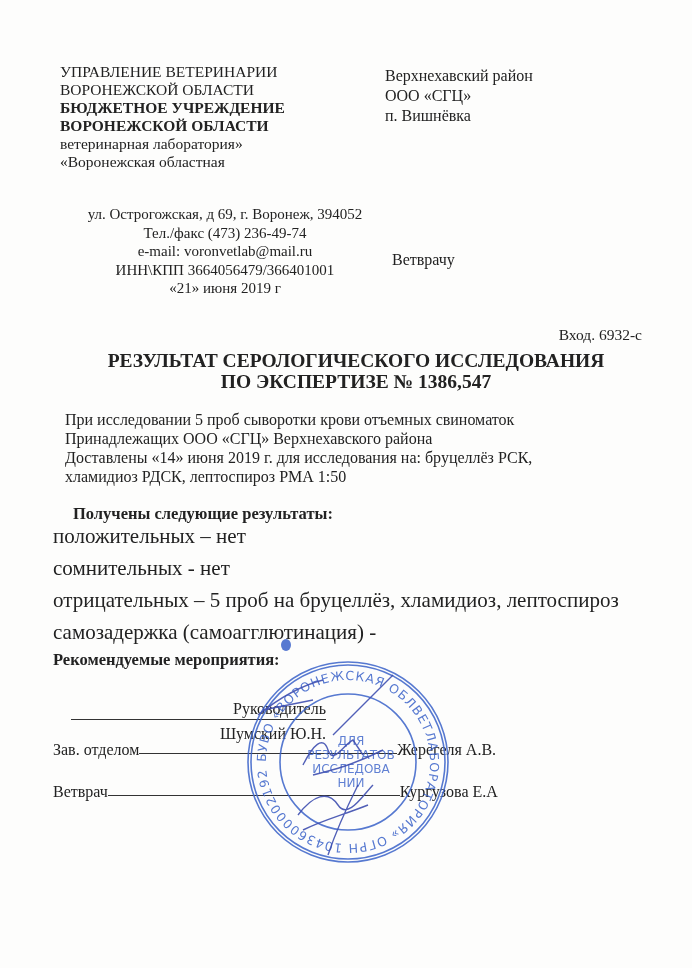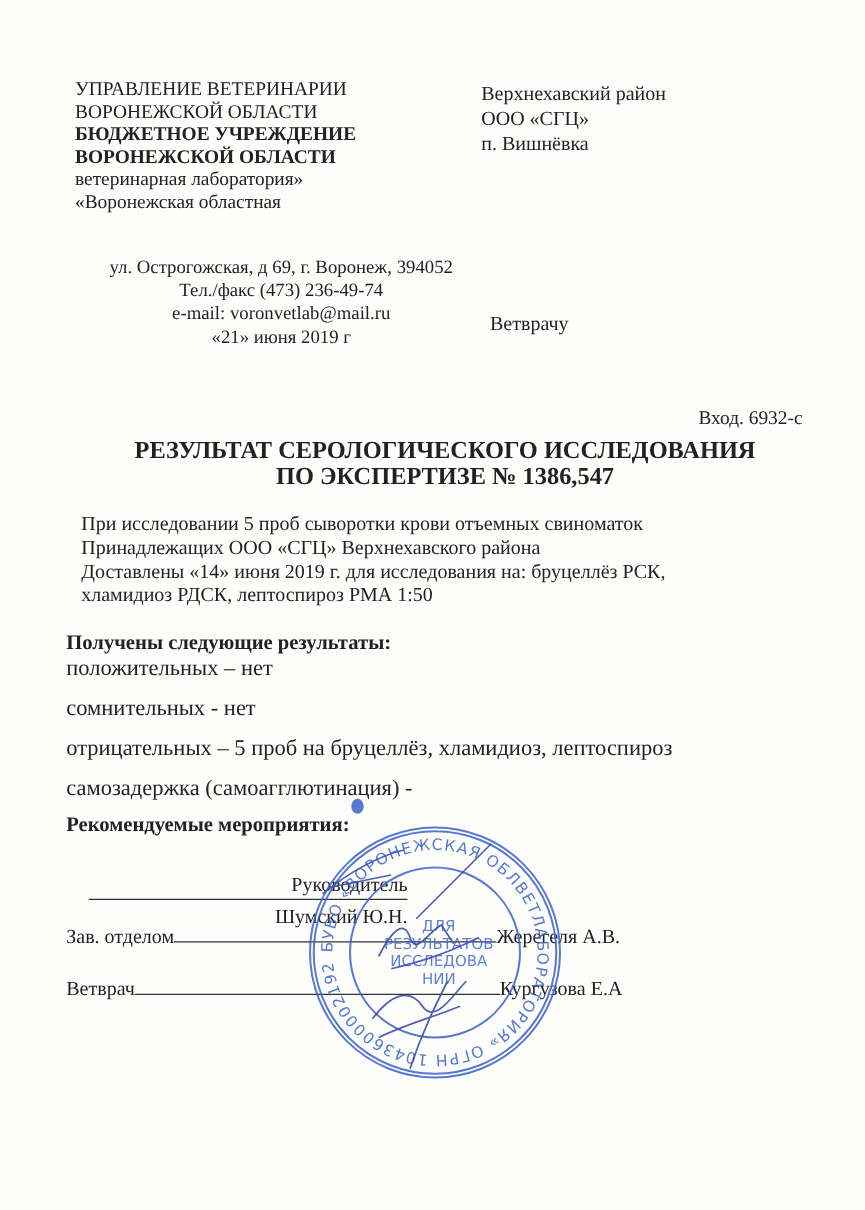--- a/index.html
+++ b/index.html
@@ -5,21 +5,21 @@
   html, body { margin:0; padding:0; }
   body { width:692px; height:968px; background:#fdfdfc; position:relative; overflow:hidden;
          font-family:"Liberation Serif", "DejaVu Serif", serif; color:#222; }
   .abs { position:absolute; }
   .hdr { left:60px; width:300px; text-align:left; font-size:15.5px; line-height:18px; }
   .hdr .b { font-weight:bold; }
   .addr { left:60px; width:330px; text-align:center; font-size:15px; line-height:18.5px; }
   .recip { left:385px; font-size:16px; line-height:20px; }
   .title { left:0; width:692px; text-align:center; font-weight:bold; font-size:19.5px; line-height:21px; padding-left:20px; box-sizing:border-box; }
   .para { left:53px; font-size:16px; line-height:19px;margin-left:12px; }
-  .res { left:53px; font-size:18px; }
+  .res { left:53px; font-size:21px; }
   .bold { font-weight:bold; }
   .sigrow { left:53px; font-size:16px; display:flex; align-items:flex-end; }
   .sigline { border-bottom:1px solid #333; height:1px; margin-bottom:5px; }
   .stamp { left:243px; top:655px; width:210px; height:215px; }
 </style>
 </head>
 <body>
 
 <div class="abs hdr" style="top:63px;">
   <div>УПРАВЛЕНИЕ ВЕТЕРИНАРИИ</div>
@@ -27,20 +27,21 @@
   <div class="b">БЮДЖЕТНОЕ УЧРЕЖДЕНИЕ</div>
   <div class="b">ВОРОНЕЖСКОЙ ОБЛАСТИ</div>
   <div>ветеринарная лаборатория»</div>
   <div>«Воронежская областная</div>
 </div>
 
 <div class="abs addr" style="top:205px;">
   <div>ул. Острогожская, д 69, г. Воронеж, 394052</div>
   <div>Тел./факс  (473) 236-49-74</div>
   <div>e-mail: voronvetlab@mail.ru</div>
+  <div>ИНН\КПП 3664056479/366401001</div>
   <div>«21» июня   2019  г</div>
 </div>
 
 <div class="abs recip" style="top:66px;">
   <div>Верхнехавский район</div>
   <div>ООО «СГЦ»</div>
   <div>п. Вишнёвка</div>
 </div>
 <div class="abs recip" style="top:250px; left:392px;">Ветврачу</div>
 
@@ -51,21 +52,21 @@
   <div>ПО ЭКСПЕРТИЗЕ № 1386,547</div>
 </div>
 
 <div class="abs para" style="top:410px;">
   <div>При  исследовании  5  проб  сыворотки   крови  отъемных свиноматок</div>
   <div>Принадлежащих  ООО «СГЦ» Верхнехавского  района</div>
   <div>Доставлены  «14» июня  2019 г. для  исследования на: бруцеллёз РСК,</div>
   <div>хламидиоз РДСК, лептоспироз РМА 1:50</div>
 </div>
 
-<div class="abs res bold" style="top:504px; font-size:16.5px;">Получены следующие результаты:</div>
+<div class="abs res bold" style="top:504px; font-size:16.5px;margin-left:20px;">Получены следующие результаты:</div>
 <div class="abs res" style="top:524px;">положительных – нет</div>
 <div class="abs res" style="top:556px;">сомнительных - нет</div>
 <div class="abs res" style="top:588px;">отрицательных – 5 проб  на  бруцеллёз, хламидиоз, лептоспироз</div>
 <div class="abs res" style="top:620px;">самозадержка (самоагглютинация) -</div>
 <div class="abs res bold" style="top:650px; font-size:16.5px;">Рекомендуемые мероприятия:</div>
 
 <div class="abs sigrow" style="top:700px;flex-direction:column;">
   <span>Руководитель</span>
   <span class="sigline" style="width:255px; margin-left:18px;"></span>
   <span>Шумский Ю.Н.</span>

